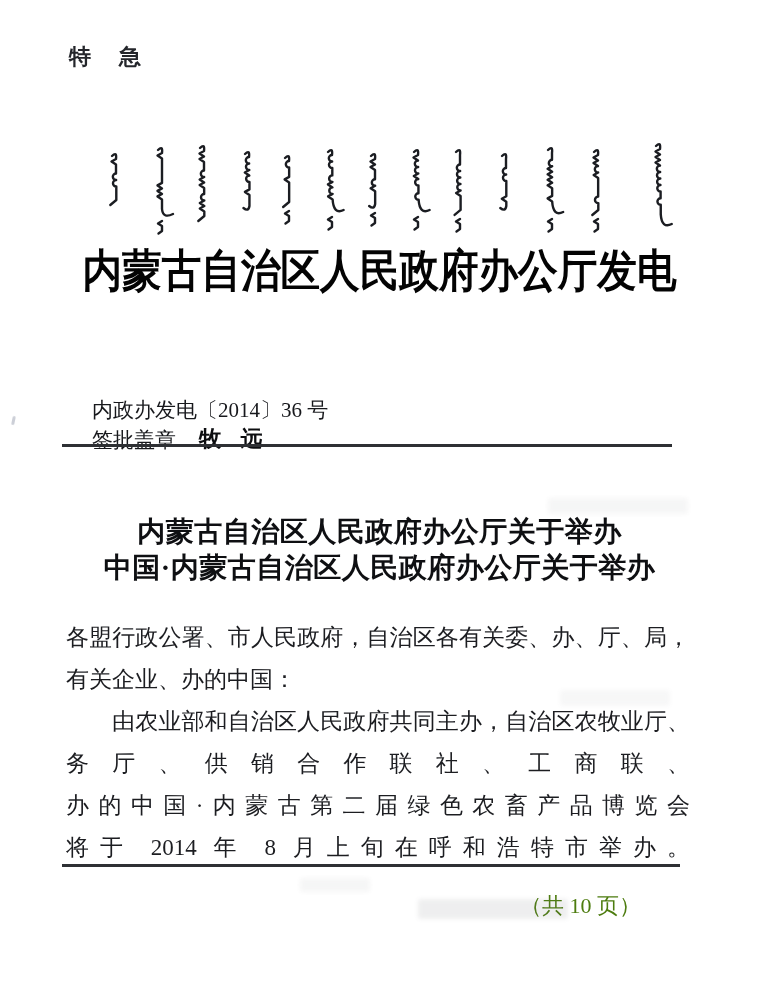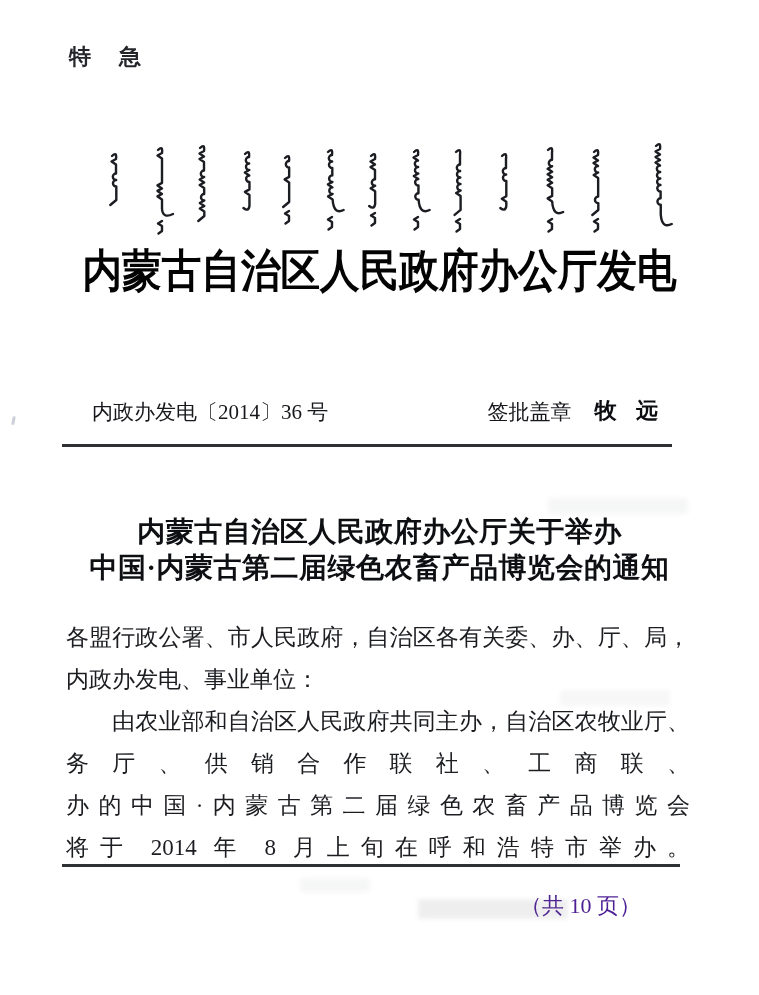--- a/index.html
+++ b/index.html
@@ -14,39 +14,39 @@
   }
   .mongol{position:absolute;left:86px;top:140px;width:620px;height:100px;}
   .org-name{
     position:absolute;left:0;top:241px;width:759px;margin:0;text-align:center;
     font-size:45px;line-height:60px;font-weight:900;color:#030303;
     transform:scaleX(0.88);transform-origin:center;white-space:nowrap;
   }
   .meta-row{
     position:absolute;left:92px;top:396px;width:566px;
     display:flex;justify-content:space-between;align-items:baseline;
-    font-size:21px;color:#17181c;
+    font-size:21px;color:#17181c;flex-direction:column;
   }
   .sign-group{display:flex;align-items:flex-end;}
   .signer{font-weight:bold;font-size:22px;margin-left:23px;word-spacing:14px;color:#0c0d10;}
   .rule{position:absolute;left:62px;height:3px;background:#2e3034;}
   .rule-top{top:444px;width:610px;}
   .rule-bottom{top:864px;width:618px;}
   .notice-title{
     position:absolute;left:0;top:514px;width:759px;text-align:center;
     font-weight:bold;font-size:28px;line-height:36px;color:#0e0f12;letter-spacing:0.5px;
   }
   .body-block{
     position:absolute;left:66px;top:617px;width:624px;
     font-size:23px;line-height:42px;color:#1c1d21;word-break:keep-all;
   }
   .bl{height:42px;overflow:hidden;}
   .just{text-align:justify;text-align-last:justify;}
   .indent{text-indent:46px;}
-  .page-count{position:absolute;top:891px;right:118px;font-size:22px;color:#4c1d95;margin-left:28px;}
+  .page-count{position:absolute;top:891px;right:118px;font-size:22px;color:#4d7c0f;margin-left:28px;}
   
   .sm{position:absolute;background:#6d6f73;filter:blur(2.2px);border-radius:3px;}
   .sm1{left:548px;top:498px;width:140px;height:16px;opacity:.06;}
   .sm2{left:560px;top:690px;width:110px;height:16px;opacity:.05;}
   .sm3{left:418px;top:899px;width:150px;height:20px;opacity:.11;}
   .sm4{left:300px;top:878px;width:70px;height:14px;opacity:.06;}
   .tick{position:absolute;left:12px;top:416px;width:3px;height:9px;background:#9aa0b0;opacity:.5;border-radius:2px;transform:rotate(12deg);filter:blur(.4px);}
 </style>
 </head>
 <body>
@@ -88,26 +88,26 @@
     <span class="sign-group">
       <span>签批盖章</span>
       <span class="signer">牧 远</span>
     </span>
   </div>
 
   <div class="rule rule-top"></div>
 
   <div class="notice-title">
     <div>内蒙古自治区人民政府办公厅关于举办</div>
-    <div>中国·内蒙古第二届绿色农畜产品博览会的通知</div>
+    <div>中国·内蒙古自治区人民政府办公厅关于举办</div>
   </div>
 
   <div class="body-block">
     <div class="bl just">各盟行政公署、市人民政府，自治区各有关委、办、厅、局，各</div>
-    <div class="bl">内政办发电、事业单位：</div>
+    <div class="bl">有关企业、办的中国：</div>
     <div class="bl just indent">由农业部和自治区人民政府共同主办，自治区农牧业厅、商</div>
     <div class="bl just">务厅、供销合作联社、工商联、贸促会和呼和浩特市人民政府承</div>
     <div class="bl just">办的中国·内蒙古第二届绿色农畜产品博览会（以下简称绿博会）</div>
     <div class="bl just">将于 2014 年 8 月上旬在呼和浩特市举办。经自治区人民政府同</div>
   </div>
 
   <div class="rule rule-bottom"></div>
 
   <div class="page-count">（共 10 页）</div>
 

